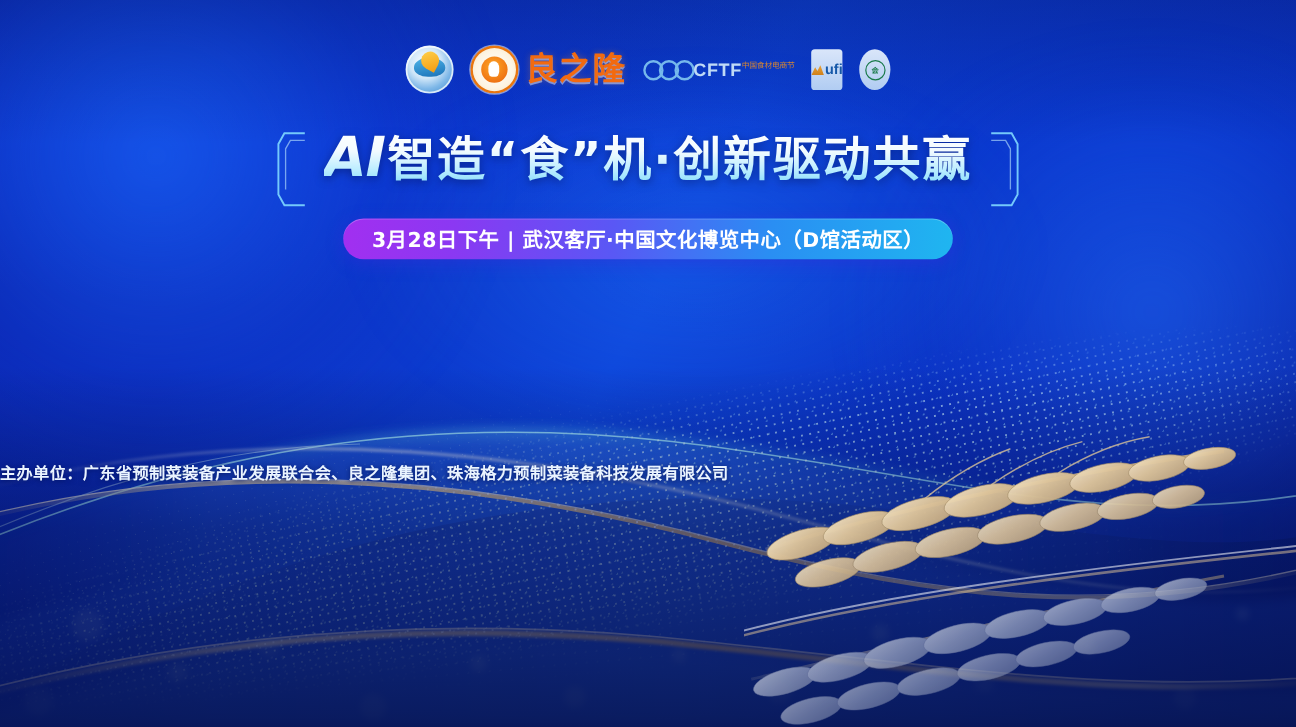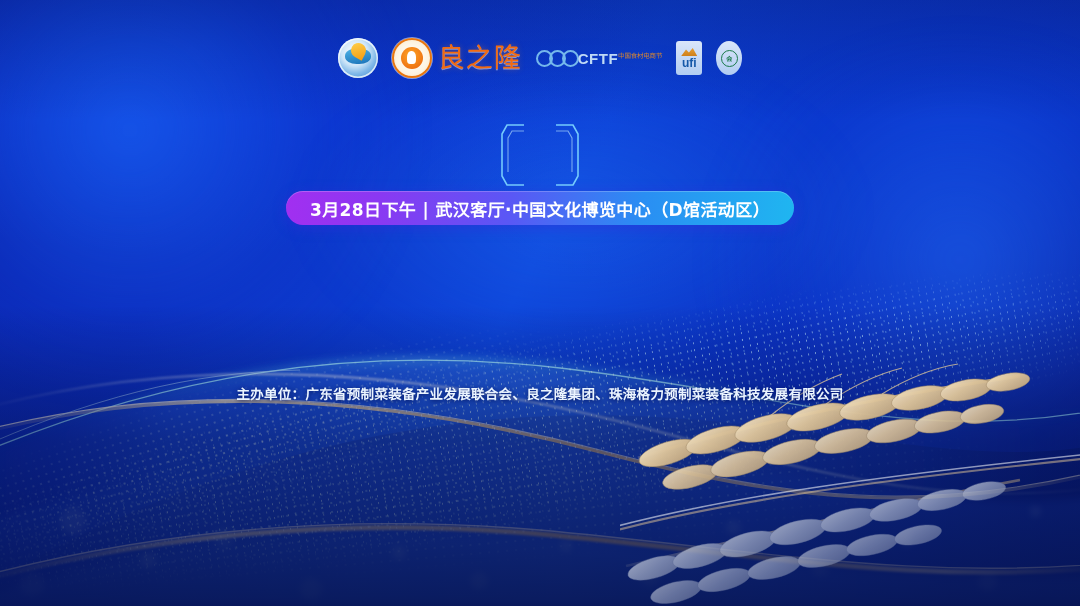--- a/index.html
+++ b/index.html
@@ -128,40 +128,40 @@
     content: ""; position: absolute; width: 22px; height: 22px; border-radius: 50%;
     background: radial-gradient(circle at 45% 38%, #ffa726, #e8600c);
   }
   .emblem-2::after {
     content: ""; position: absolute; width: 9px; height: 13px;
     background: #fff; border-radius: 45% 45% 35% 35%;
     top: 13px;
   }
 
   .logo-word {
-    font-size: 27px; font-weight: 400; letter-spacing: 1px;
+    font-size: 27px; font-weight: 700; letter-spacing: 1px;
     color: #f26a10;
     text-shadow: 0 1px 0 rgba(255,255,255,0.45), 0 0 6px rgba(255,140,30,0.35);
     line-height: 1;
   }
 
   .cftf-mark { display: flex; align-items: center; gap: 3px; opacity: 0.92; }
   .cftf-rings { display: flex; align-items: center; }
   .cftf-rings span {
     display: block; width: 13px; height: 13px; border-radius: 50%;
     border: 2.2px solid #7fc4f0; margin-right: -4px;
   }
   .cftf-text { display: flex; flex-direction: row; line-height: 1; }
   .cftf-text .big { font-size: 15px; font-weight: 700; color: #cfe8fb; letter-spacing: 0.5px; }
   .cftf-text .small { font-size: 6.5px; color: #e38a2a; letter-spacing: -0.2px; margin-top: 2px; }
 
   .logo-tile {
     width: 26px; height: 34px; border-radius: 3px;
     background: linear-gradient(180deg, rgba(235,245,255,0.92) 0%, rgba(200,225,248,0.88) 100%);
-    display: flex; flex-direction: column; align-items: center; justify-content: center;
+    display: flex; flex-direction: row; align-items: center; justify-content: center;
     gap: 1px; flex: none;
   }
   .logo-tile .t-main { font-size: 12px; font-weight: 700; color: #1558a8; line-height: 1; }
   .logo-tile.oval { border-radius: 13px/17px; }
   .tile-seal {
     width: 15px; height: 15px; border-radius: 50%;
     border: 1.4px solid #1a7a4a;
     display: flex; align-items: center; justify-content: center;
     font-size: 6px; color: #1a7a4a; font-weight: 700;
   }
@@ -242,27 +242,26 @@
   .date-pill {
     display: inline-flex; align-items: center;
     height: 34px; padding: 0 24px;
     border-radius: 18px;
     background: linear-gradient(96deg, #a22ff0 0%, #8b38f2 18%, #5a57f5 44%, #2a8ef3 70%, #1fb6f0 100%);
     color: #ffffff;
     font-size: 17px; font-weight: 700; letter-spacing: 0.4px;
     white-space: nowrap;
     box-shadow: 0 3px 14px rgba(60,40,220,0.45), inset 0 1px 0 rgba(255,255,255,0.22);
     font-family: "DejaVu Sans", "Liberation Sans", sans-serif;
-    margin-top: 43px;
   }
 
   
   .organizer-row {
     position: absolute; left: 0; right: 0; top: 383px;
-    text-align: center; z-index: 25;
+    z-index: 25;
   }
   .organizer {
     display: inline-block;
     font-size: 13.5px; font-weight: 700; letter-spacing: 0.3px;
     color: #eaf4ff;
     text-shadow: 0 1px 4px rgba(3,18,88,0.85);
     font-family: "DejaVu Sans", "Liberation Sans", sans-serif;
     white-space: nowrap;
   }
 
@@ -477,20 +476,23 @@
   <div class="headline-block">
 
     <div class="subtitle-wrap">
       <div class="bracket left">
         <svg width="26" height="66" viewBox="0 0 26 66">
           <path d="M 24 3 L 7 3 L 2 12 L 2 54 L 7 63 L 24 63" fill="none" stroke="#7fd8ff" stroke-width="1.6" opacity="0.9"></path>
           <path d="M 24 9 L 12 9 L 8 16 L 8 50" fill="none" stroke="#bfeaff" stroke-width="1.1" opacity="0.6"></path>
         </svg>
       </div>
 
+      <div class="subtitle">
+        <span class="ai">AI</span><span>智造“食”机·创新驱动共赢</span>
+      </div>
 
       <div class="bracket right">
         <svg width="26" height="66" viewBox="0 0 26 66">
           <path d="M 2 3 L 19 3 L 24 12 L 24 54 L 19 63 L 2 63" fill="none" stroke="#7fd8ff" stroke-width="1.6" opacity="0.9"></path>
           <path d="M 2 9 L 14 9 L 18 16 L 18 50" fill="none" stroke="#bfeaff" stroke-width="1.1" opacity="0.6"></path>
         </svg>
       </div>
     </div>
 
 

